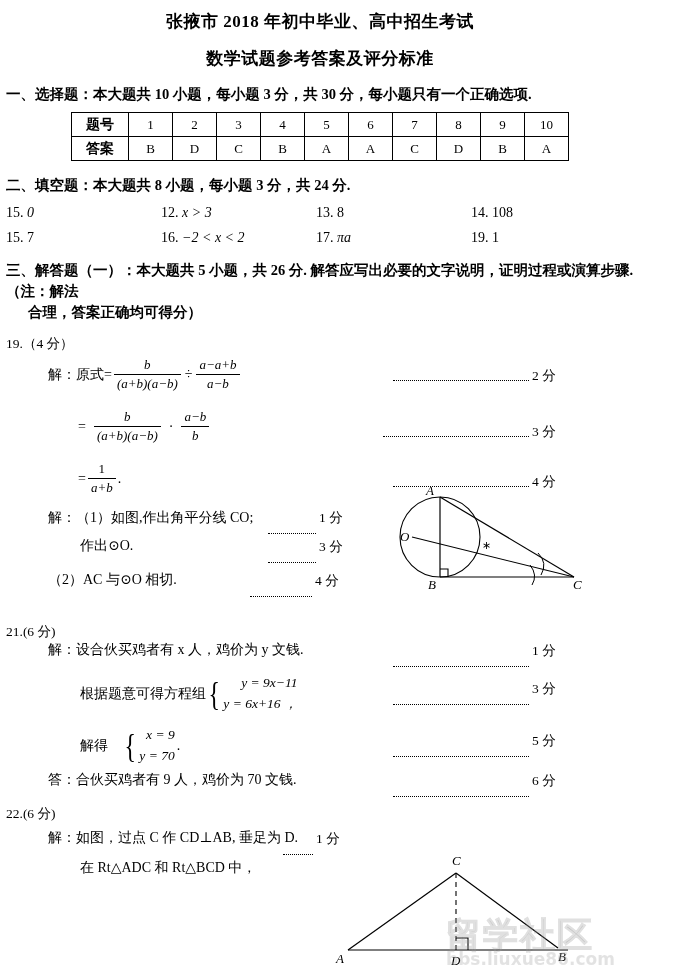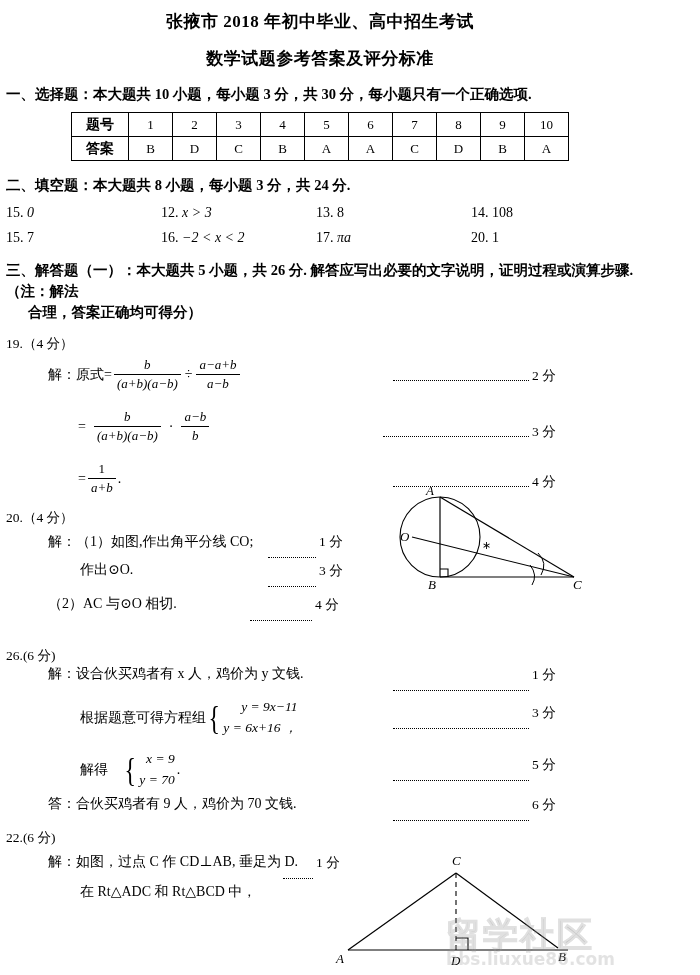--- a/index.html
+++ b/index.html
@@ -235,21 +235,21 @@
     </div>
     <div class="blank-cell">
       <span>16.</span>
       <span class="it">−2 &lt; x &lt; 2</span>
     </div>
     <div class="blank-cell">
       <span>17.</span>
       <span class="it">πa</span>
     </div>
     <div class="blank-cell">
-      <span>20.</span>
+      <span>19.</span>
       <span>1</span>
     </div>
   </div>
 
   <div class="section-head indent-wrap">
     <span>三、解答题（一）：本大题共 5 小题，共 26 分. 解答应写出必要的文字说明，证明过程或演算步骤.（注：解法</span>
     <span class="cont">合理，答案正确均可得分）</span>
   </div>
 
   <div class="prob-no">19.（4 分）</div>
@@ -300,21 +300,20 @@
         <span class="den-part">a+b</span>
       </span>
       <span>.</span>
     </div>
     <div style="position:absolute; left:393px; top:18px; display:flex; align-items:flex-end;">
       <span class="leader" style="width:136px;"></span>
       <span class="score">4 分</span>
     </div>
   </div>
 
-  <div class="prob-no" style="margin-top:6px;">20.（4 分）</div>
 
   <div style="position:relative; height:26px; margin-top:6px;">
     <span style="position:absolute; left:48px; top:0; font-size:14px;">解：（1）如图,作出角平分线 CO;</span>
     <span style="position:absolute; left:268px; top:11px; display:flex; align-items:flex-end;">
       <span class="leader" style="width:48px;"></span>
       <span class="score" style="position:relative; top:-11px;">1 分</span>
     </span>
   </div>
 
   <div style="position:relative; height:28px;">
@@ -351,21 +350,21 @@
     <path d="M 132 82 Q 140 92 134 102" fill="none" stroke="#000" stroke-width="1"></path>
 
     <text x="84" y="66" font-family="DejaVu Sans, sans-serif" font-size="11" fill="#000">∗</text>
 
     <text x="28" y="12" font-family="Liberation Serif, serif" font-style="italic" font-size="13" fill="#000">A</text>
     <text x="30" y="106" font-family="Liberation Serif, serif" font-style="italic" font-size="13" fill="#000">B</text>
     <text x="175" y="106" font-family="Liberation Serif, serif" font-style="italic" font-size="13" fill="#000">C</text>
     <text x="2" y="58" font-family="Liberation Serif, serif" font-style="italic" font-size="13" fill="#000">O</text>
   </svg>
 
-  <div class="prob-no" style="margin-top:22px;">26.(6 分)</div>
+  <div class="prob-no" style="margin-top:22px;">21.(6 分)</div>
 
   <div style="position:relative; height:28px; ">
     <span style="position:absolute; left:48px; top:0; font-size:14px;">解：设合伙买鸡者有 x 人，鸡价为 y 文钱.</span>
     <span style="position:absolute; left:393px; top:12px; display:flex; align-items:flex-end;">
       <span class="leader" style="width:136px;"></span>
       <span class="score" style="position:relative; top:-11px;">1 分</span>
     </span>
   </div>
 
   <div style="position:relative; height:48px;">

